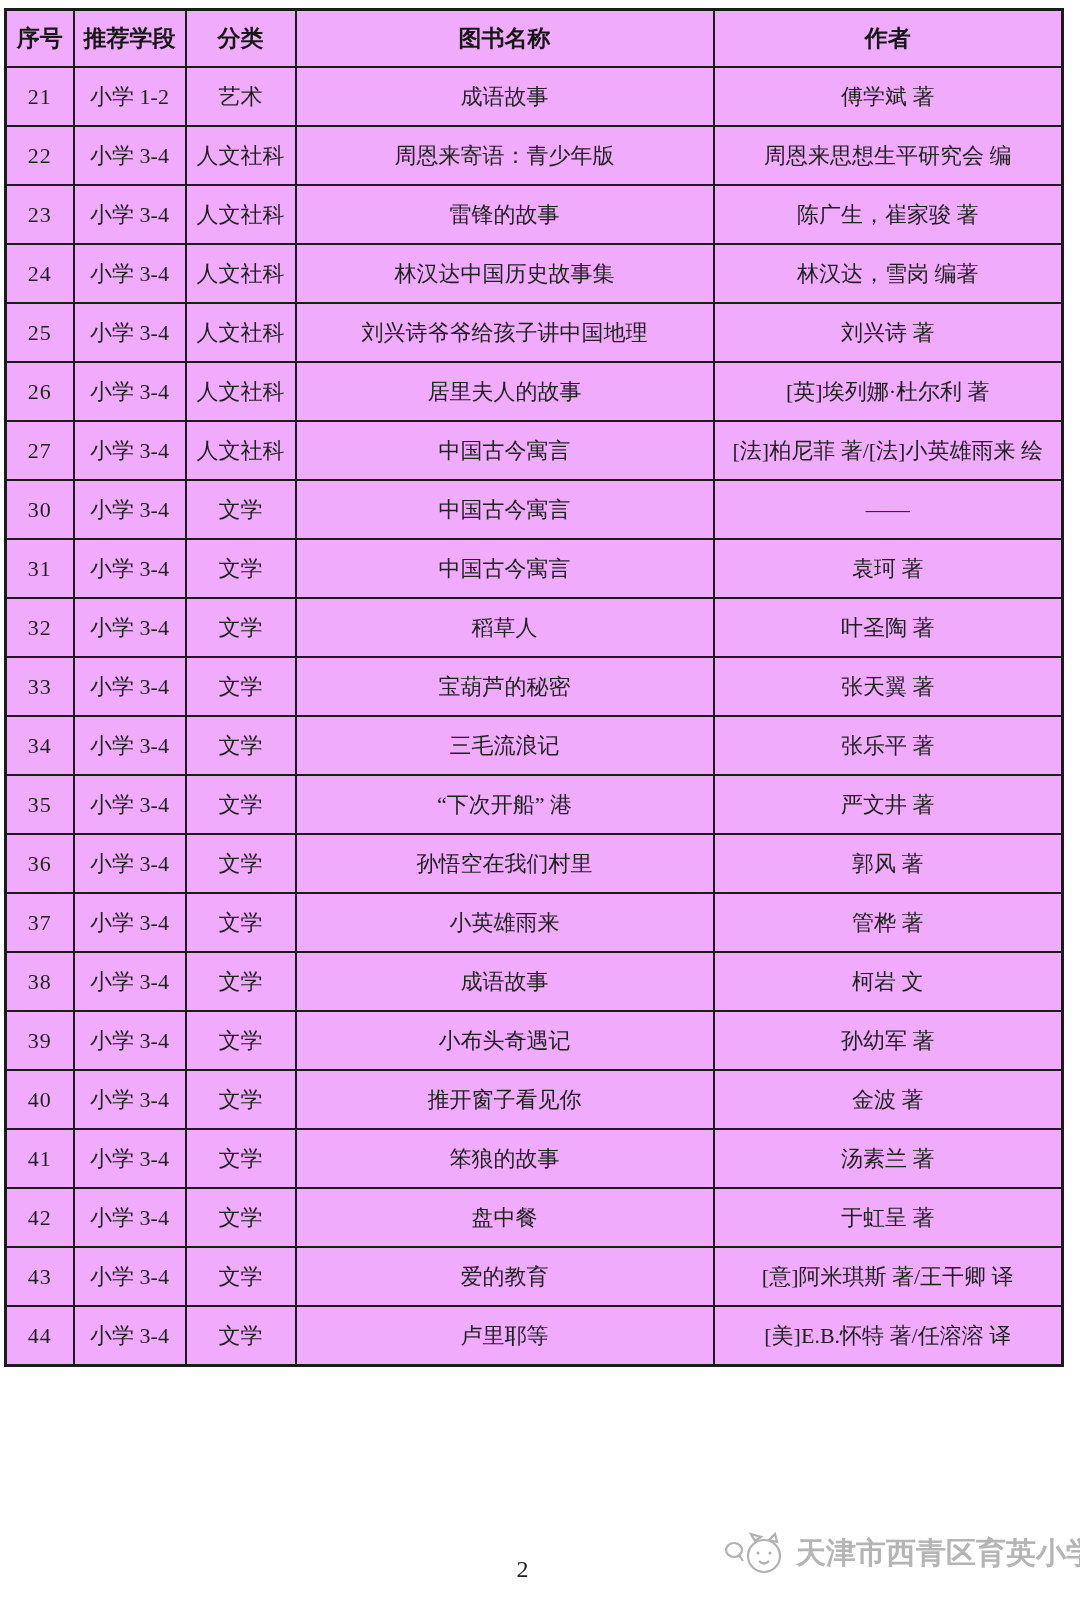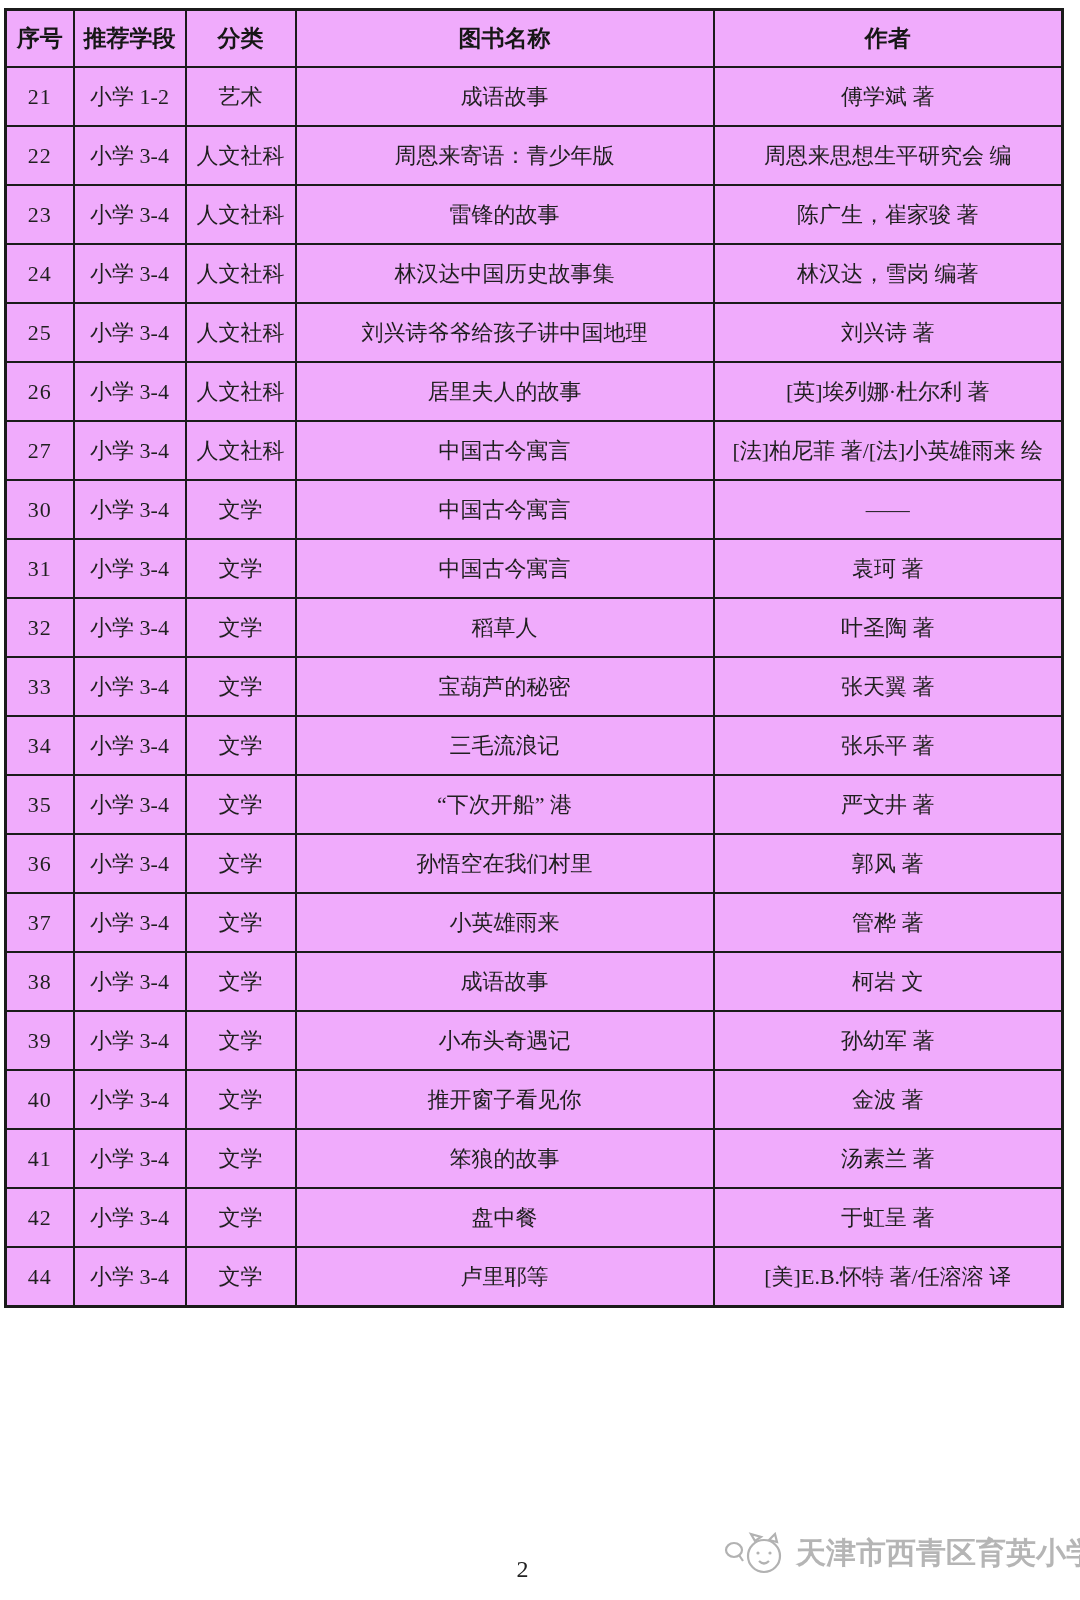--- a/index.html
+++ b/index.html
@@ -241,20 +241,27 @@
           <td class="cell-author">汤素兰 著</td>
         </tr>
         <tr>
           <td class="cell-no">42</td>
           <td class="cell-stage">小学 3-4</td>
           <td class="cell-category">文学</td>
           <td class="cell-title">盘中餐</td>
           <td class="cell-author">于虹呈 著</td>
         </tr>
         <tr>
+          <td class="cell-no">43</td>
+          <td class="cell-stage">小学 3-4</td>
+          <td class="cell-category">文学</td>
+          <td class="cell-title">爱的教育</td>
+          <td class="cell-author">[意]阿米琪斯 著/王干卿 译</td>
+        </tr>
+        <tr>
           <td class="cell-no">44</td>
           <td class="cell-stage">小学 3-4</td>
           <td class="cell-category">文学</td>
           <td class="cell-title">卢里耶等</td>
           <td class="cell-author">[美]E.B.怀特 著/任溶溶 译</td>
         </tr>
       </tbody>
   </table>
 
   <div class="watermark">

